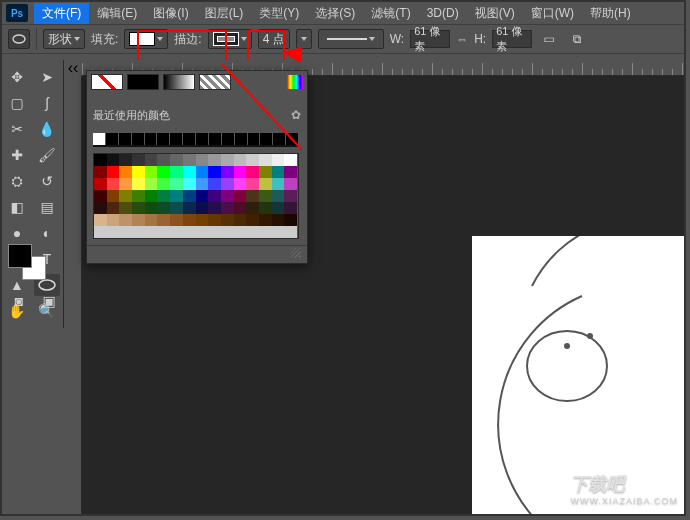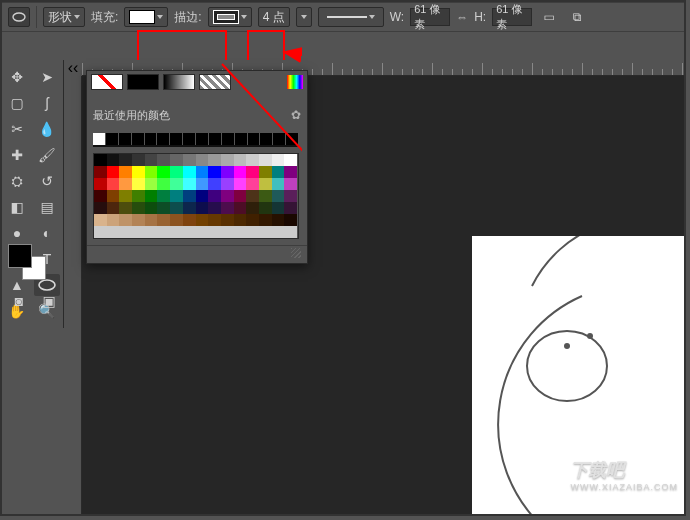--- a/index.html
+++ b/index.html
@@ -60,28 +60,42 @@
   .recent-swatches span:first-child{background:#fff;}
   .swatch-grid { width:206px; display:flex; flex-wrap:wrap; border:1px solid #2a2a2a; }
   .sw { width:12.7px; height:12px; border:0; }
   .popup-foot { height:18px; border-top:1px solid #3e3e3e; display:flex; justify-content:flex-end; padding:2px 6px; }
   .resize-grip { width:10px;height:10px;background:repeating-linear-gradient(135deg,#666 0 1px,transparent 1px 3px); }
   
   .arrow-svg { position:absolute; inset:0; pointer-events:none; }
   
   .mini-tab { position:absolute; top:58px; left:62px; width:18px; height:16px; background:#535353; display:flex;align-items:center;justify-content:center; }
   
-  .watermark { position:absolute; right:6px; bottom:22px; color:#dcdcdc; font-size:18px; font-style:italic; font-weight:bold; text-shadow:0 1px 2px rgba(0,0,0,.4); opacity:.85; }
+  .watermark { position:absolute; right:6px; bottom:8px; color:#dcdcdc; font-size:18px; font-style:italic; font-weight:bold; text-shadow:0 1px 2px rgba(0,0,0,.4); opacity:.85; }
   .watermark small { display:block; font-size:9px; font-style:normal; font-weight:normal; letter-spacing:1px; color:#c9c9c9; }
 </style>
 </head>
 <body>
 
 <div class="app">
 
+  <div class="menubar">
+    <div class="ps-logo">Ps</div>
+    <div class="menu-item active">文件(F)</div>
+    <div class="menu-item">编辑(E)</div>
+    <div class="menu-item">图像(I)</div>
+    <div class="menu-item">图层(L)</div>
+    <div class="menu-item">类型(Y)</div>
+    <div class="menu-item">选择(S)</div>
+    <div class="menu-item">滤镜(T)</div>
+    <div class="menu-item">3D(D)</div>
+    <div class="menu-item">视图(V)</div>
+    <div class="menu-item">窗口(W)</div>
+    <div class="menu-item">帮助(H)</div>
+  </div>
 
   <div class="optbar">
     <div class="ico">
       <svg width="14" height="12">
           <ellipse cx="7" cy="6" rx="6" ry="4" fill="none" stroke="#d0d0d0" stroke-width="1.4"></ellipse>
         </svg>
     </div>
     <div class="sep"></div>
     <div class="dd">
       <span>形状</span>

